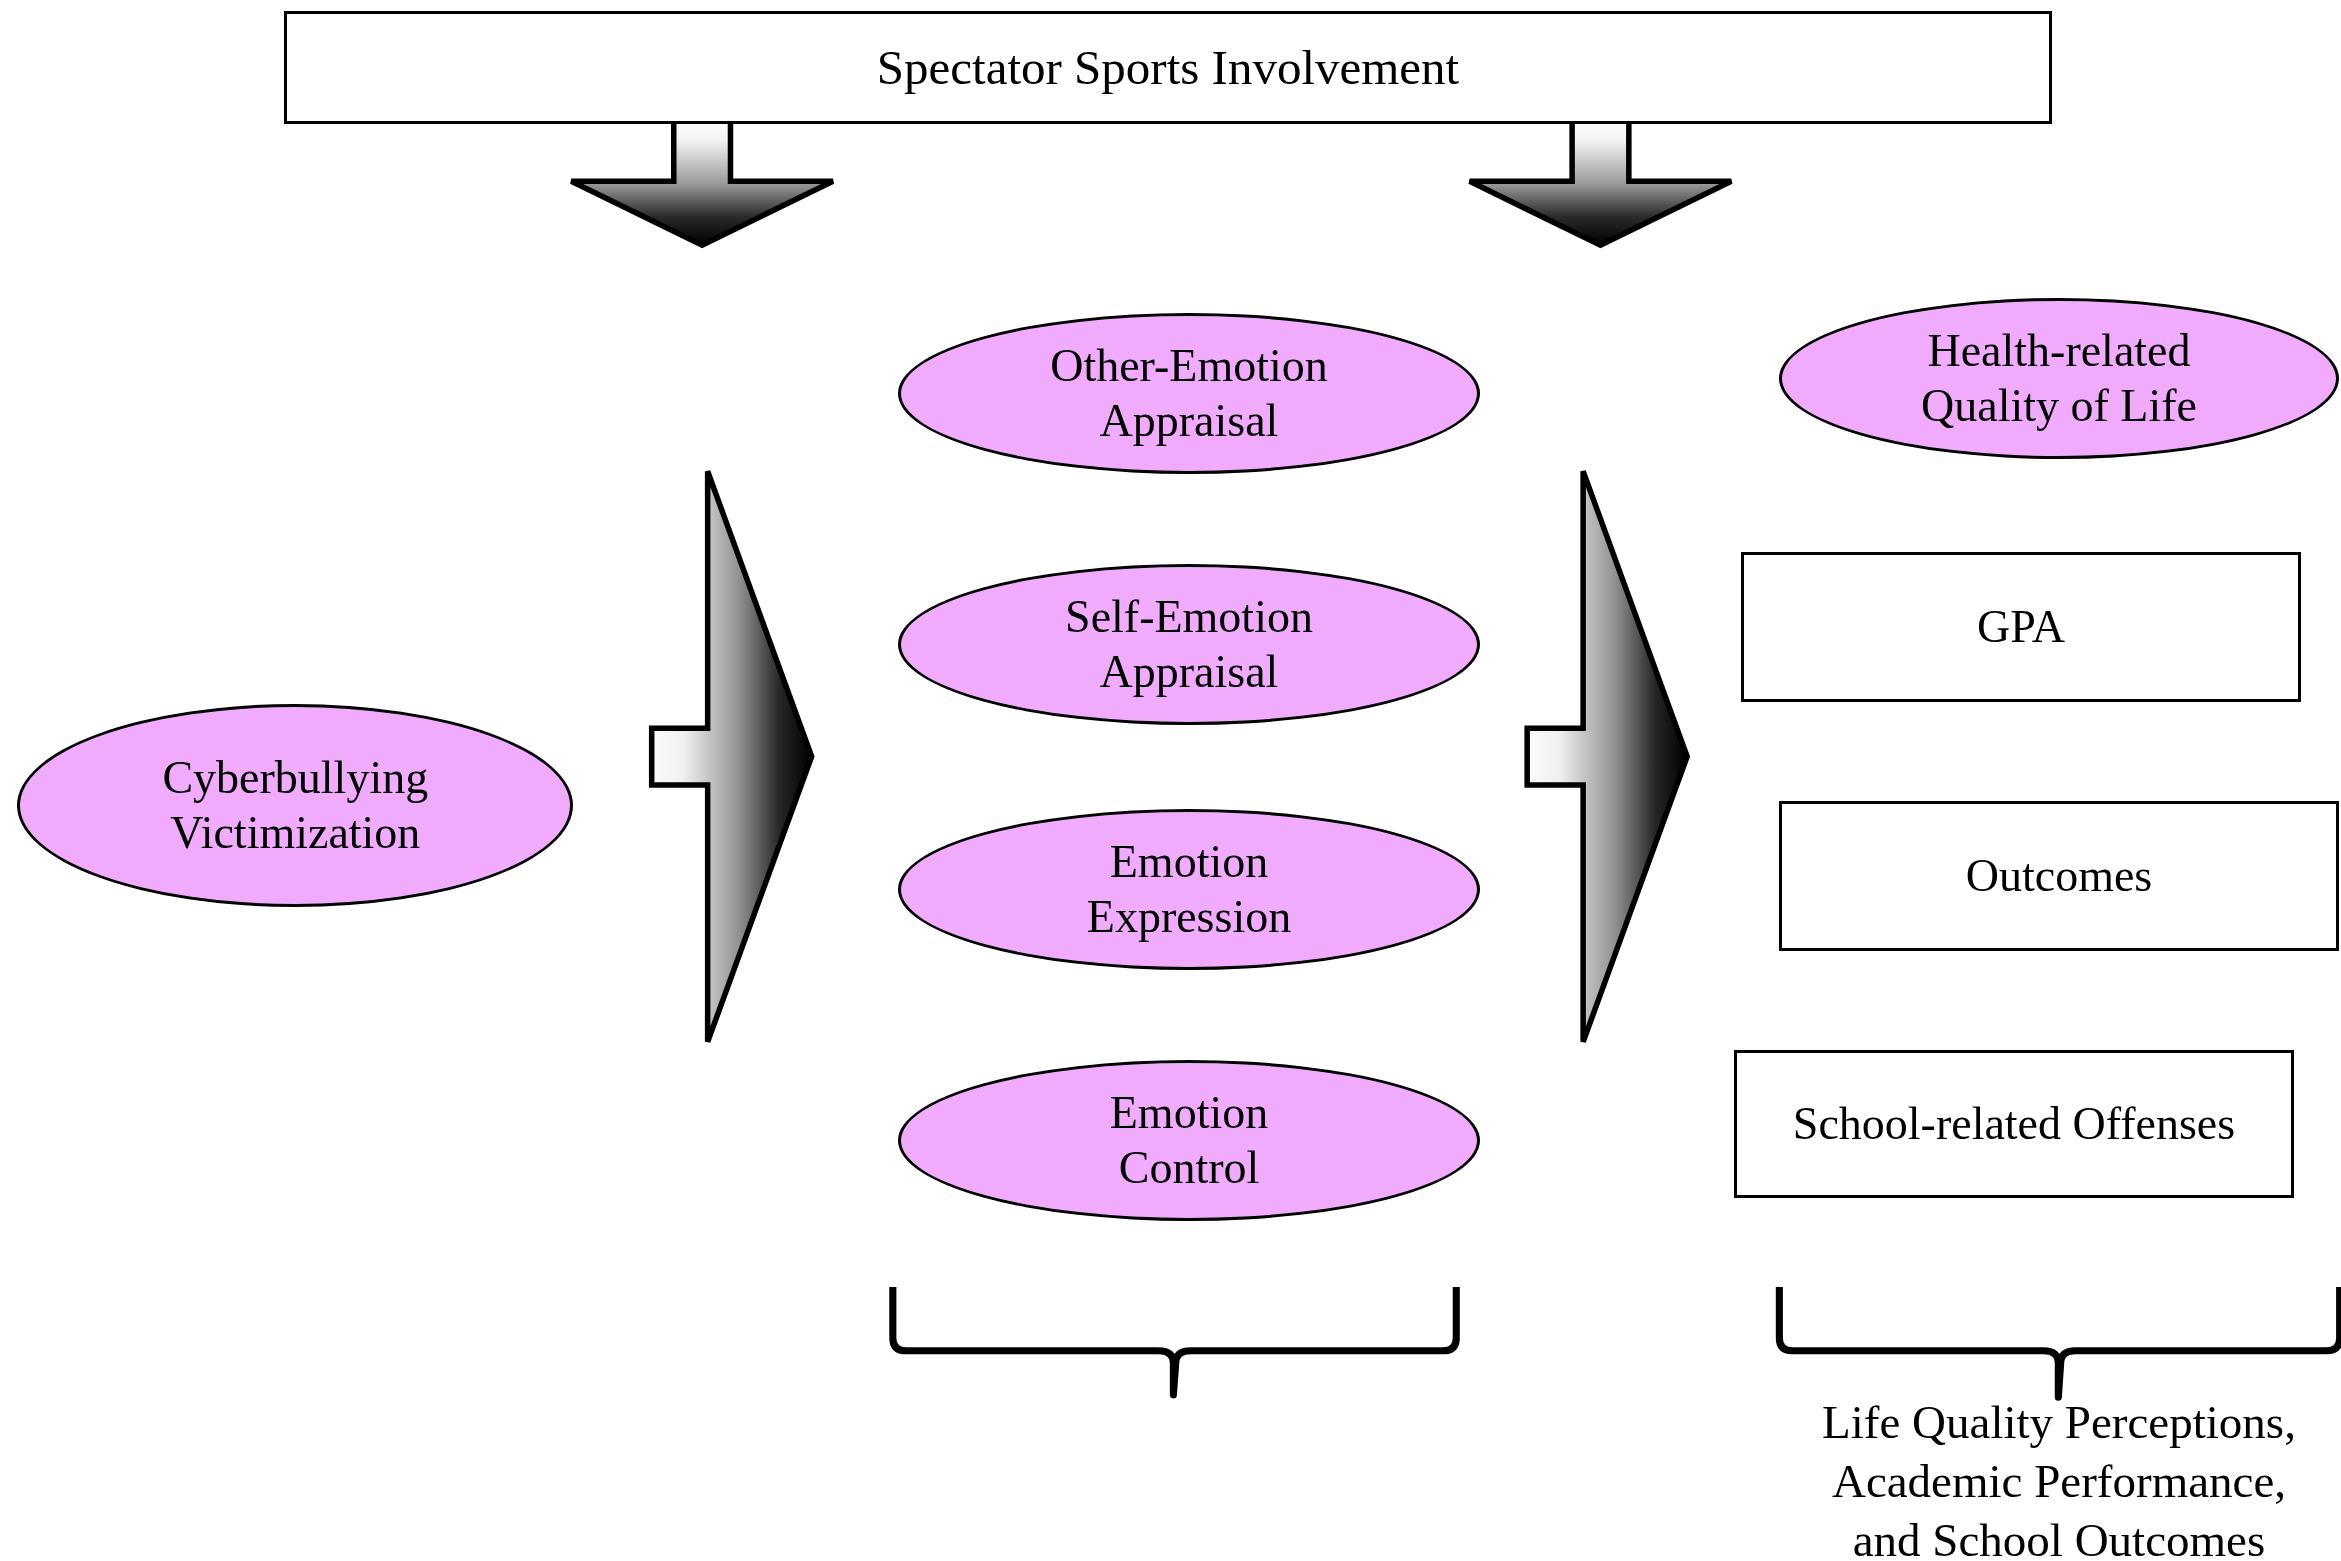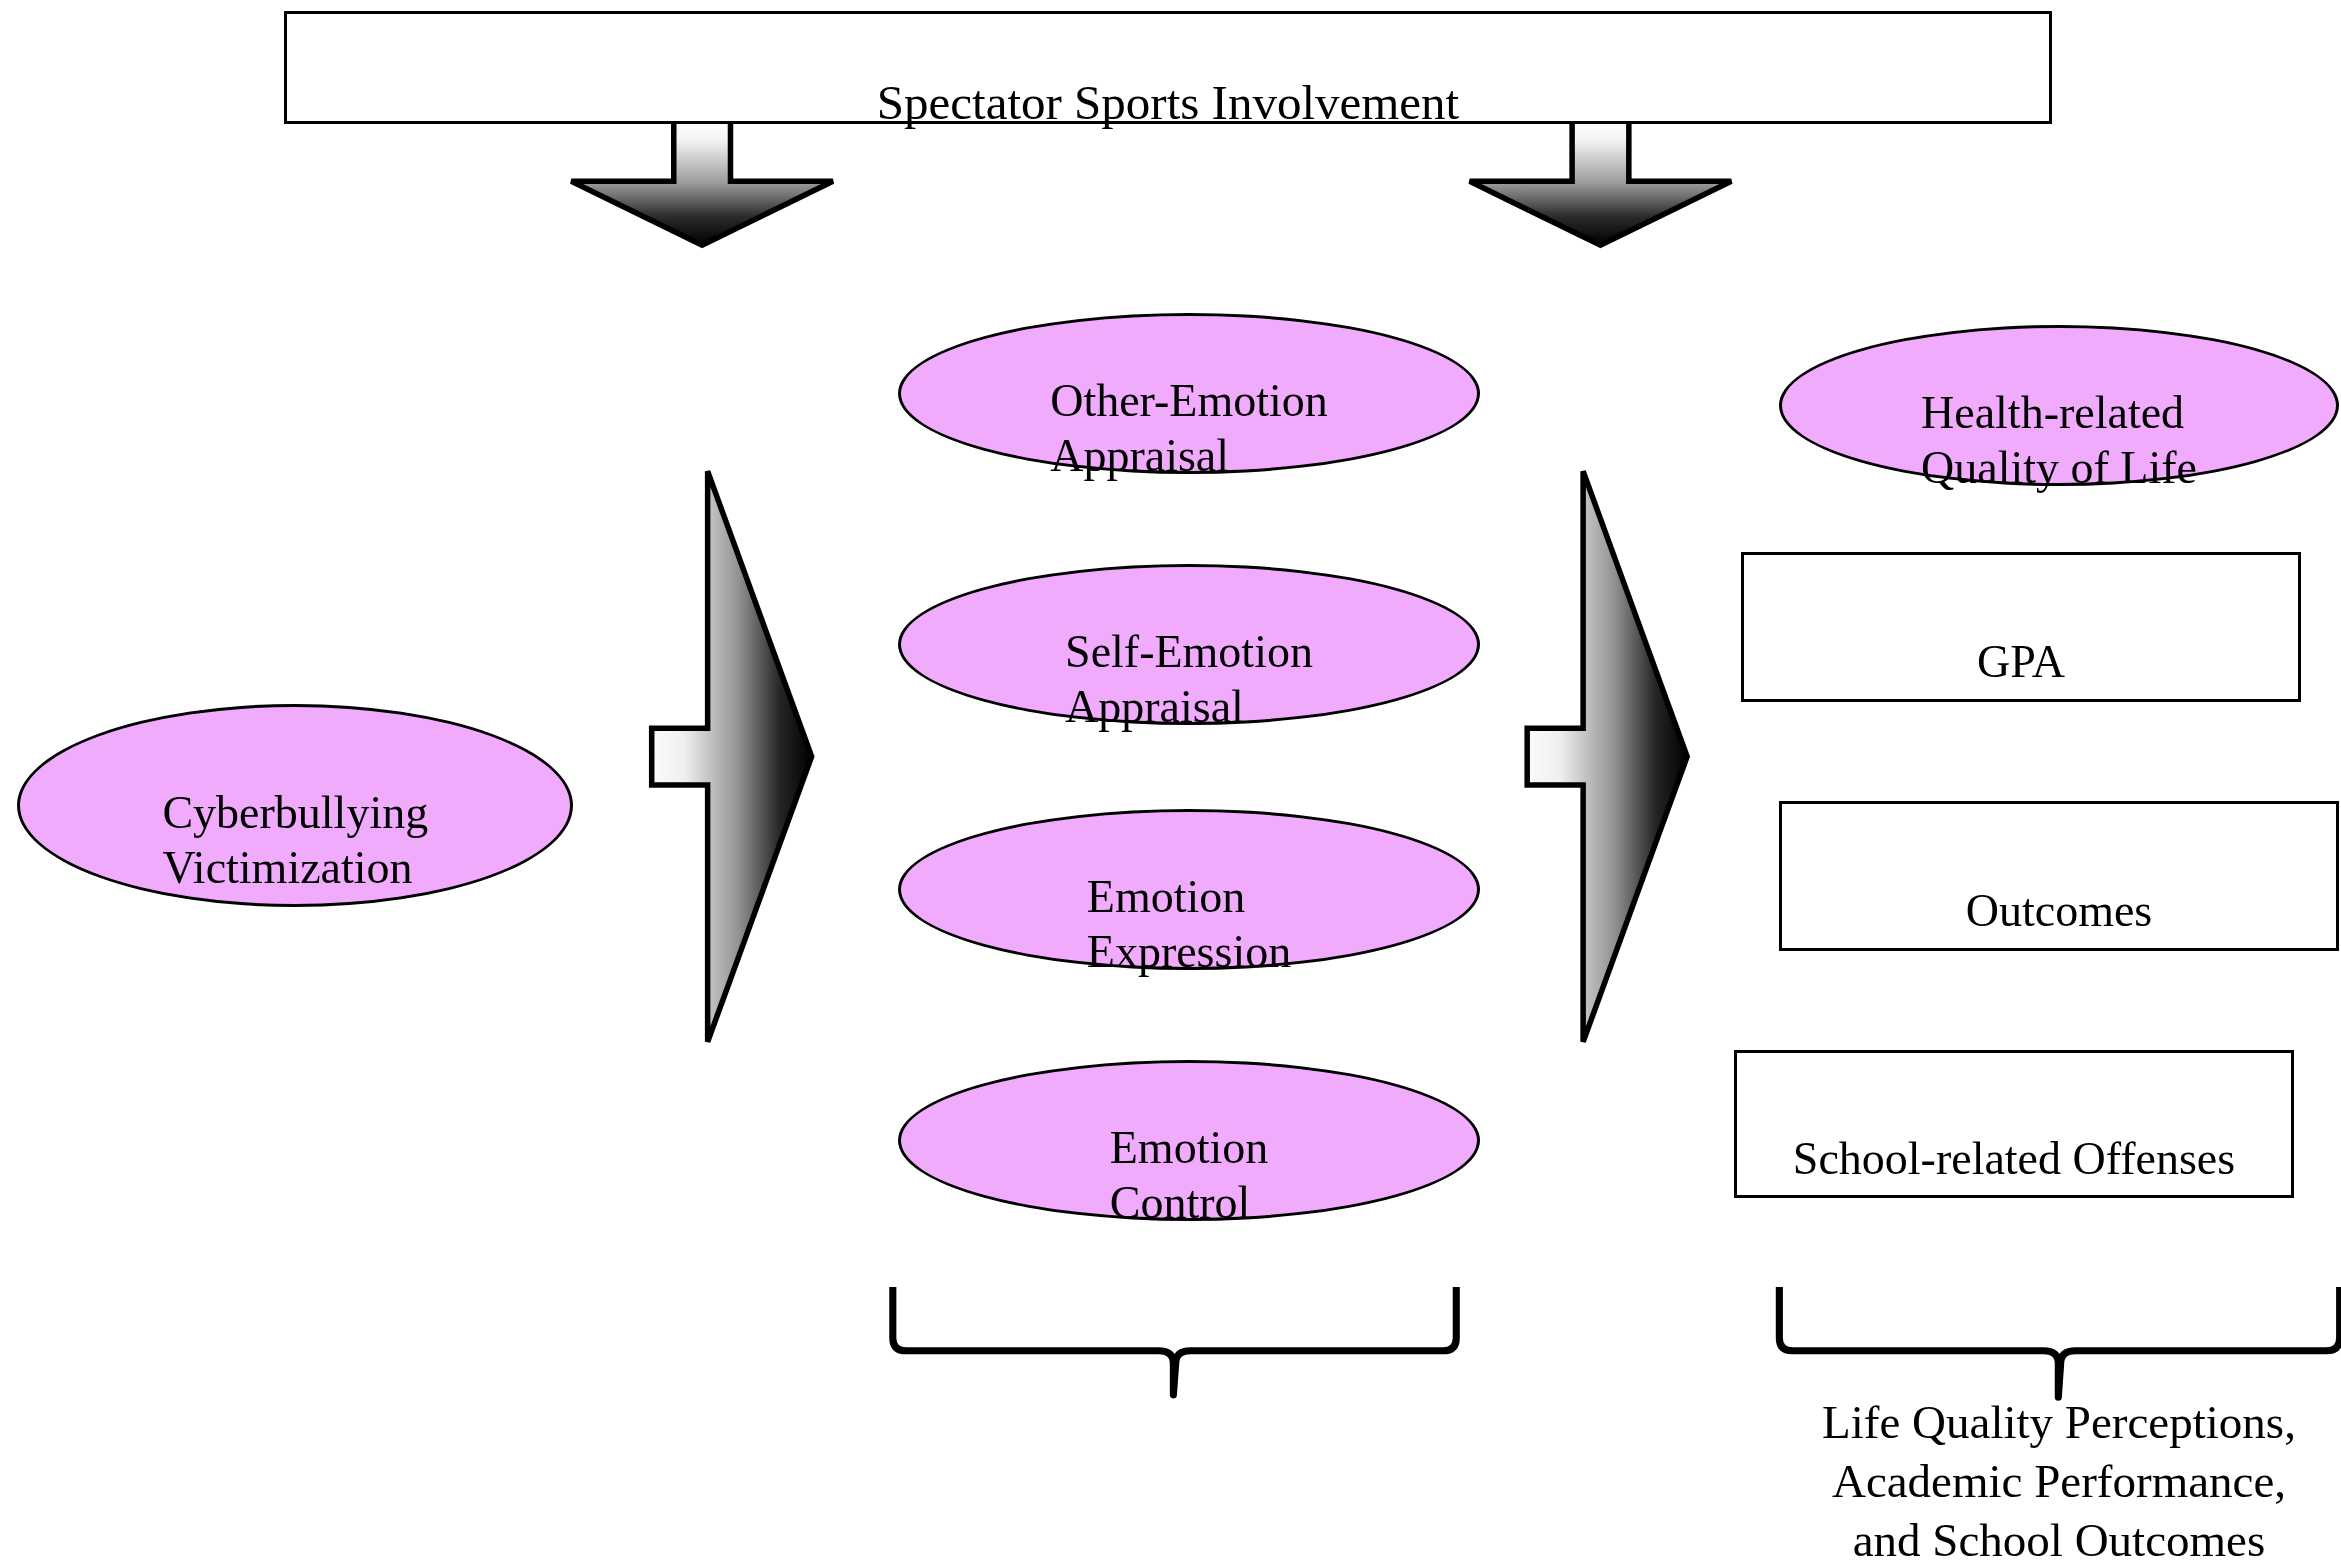--- a/index.html
+++ b/index.html
@@ -21,24 +21,24 @@
   }
   
   .node-label {
     position: absolute;
     left: 0; top: 0;
     width: 100%; height: 100%;
     display: flex;
     flex-direction: column;
     align-items: center;
     justify-content: center;
+    text-align: center;
     line-height: 1.18;
     white-space: pre-line;
     pointer-events: none;
-    margin-top: 35px;
   }
   .rect-node {
     position: absolute;
     box-sizing: border-box;
     border: 3.9px solid #000000;
     background: #ffffff;
   }
   .ellipse-node {
     position: absolute;
     box-sizing: border-box;
@@ -136,21 +136,21 @@
   <div class="ellipse-node" style="left:898px; top:809px; width:582px; height:161px;">
     <div class="node-label fs-node">Emotion
 Expression</div>
   </div>
 
   <div class="ellipse-node" style="left:898px; top:1060px; width:582px; height:161px;">
     <div class="node-label fs-node">Emotion
 Control</div>
   </div>
 
-  <div class="ellipse-node" style="left:1779px; top:325px; width:560px; height:161px;">
+  <div class="ellipse-node" style="left:1779px; top:298px; width:560px; height:161px;">
     <div class="node-label fs-node">Health-related
 Quality of Life</div>
   </div>
 
   <div class="rect-node" style="left:1741px; top:552px; width:560px; height:150px;">
     <div class="node-label fs-node">GPA</div>
   </div>
 
   <div class="rect-node" style="left:1779px; top:801px; width:560px; height:150px;">
     <div class="node-label fs-node">Outcomes</div>

